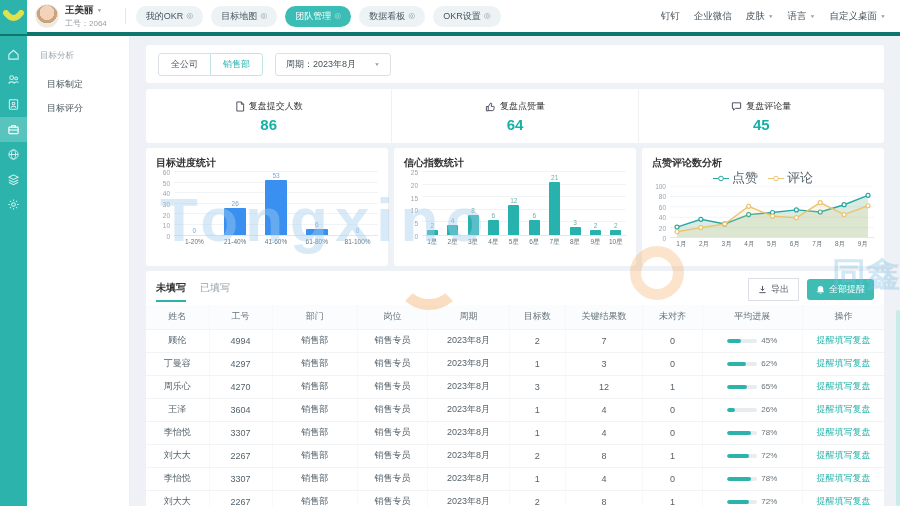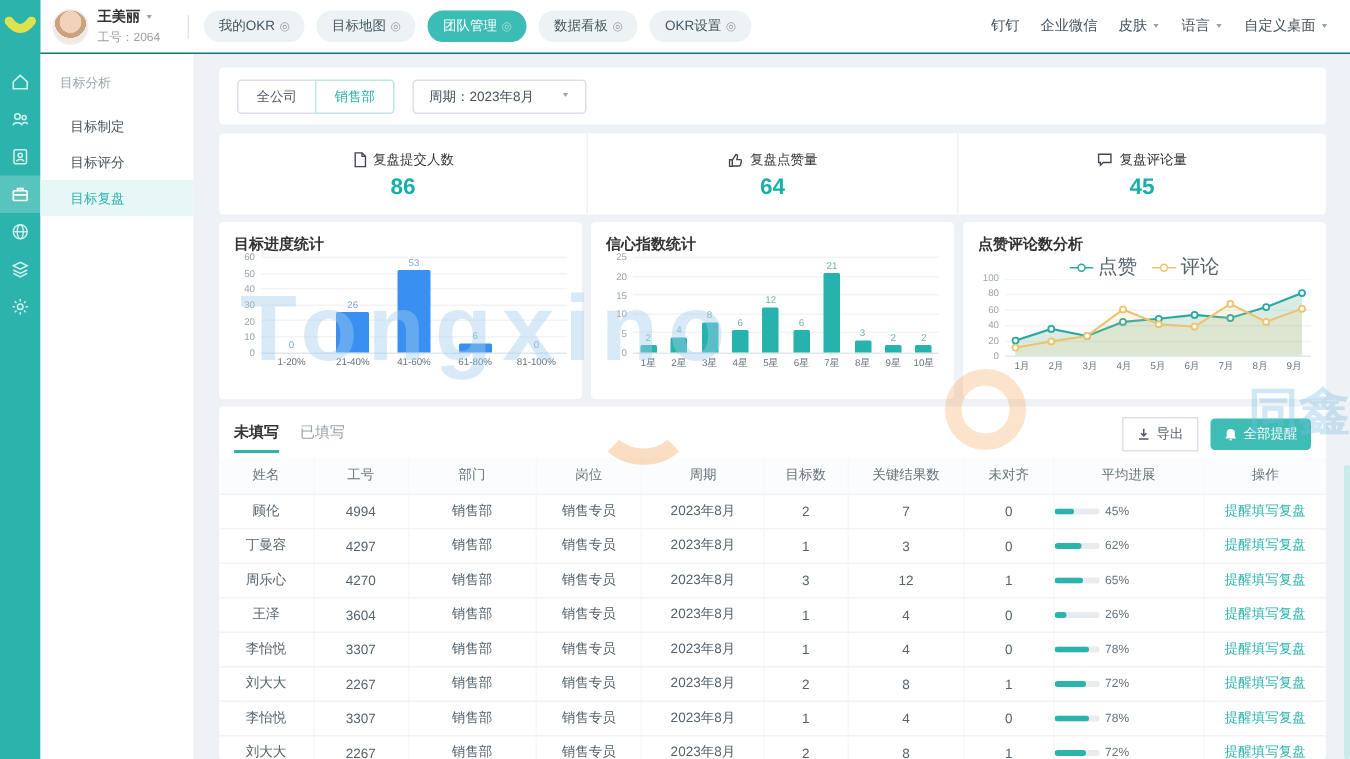--- a/index.html
+++ b/index.html
@@ -1,20 +1,20 @@
 <!DOCTYPE html>
 <html><head>
 <meta charset="utf-8">
 <style>
   *{box-sizing:border-box;margin:0;padding:0}
   html,body{width:900px;height:506px;overflow:hidden}
   body{font-family:"Liberation Sans","DejaVu Sans",sans-serif;background:#eef1f5;position:relative;color:#333}
 
   
-  .topbar{height:36px;background:#fff;display:flex;align-items:center;position:relative;z-index:2;border-bottom:1px solid #0f766e}
+  .topbar{height:36px;background:#fff;display:flex;align-items:center;position:relative;z-index:2;border-bottom:4px solid #0f766e}
   .logo{width:27px;height:36px;background:#2bb3ac;display:flex;align-items:center;justify-content:center;flex:none}
   .user{display:flex;align-items:center;gap:6px;padding:0 8px}
   .avatar{width:24px;height:24px;border-radius:50%;background:radial-gradient(circle at 50% 35%,#f2d2b8 0 40%,#caa27e 41% 58%,#efe9e1 59%);border:1px solid #eee;flex:none}
   .uname{font-size:9.5px;font-weight:bold;color:#333;display:flex;align-items:center;gap:3px}
   .uid{font-size:8px;color:#9aa1a8;margin-top:1px}
   .caret{font-size:6px;color:#9aa1a8;transform:scaleY(.8)}
   .vdiv{width:1px;height:16px;background:#e4e7ea;margin:0 10px}
   .pills{display:flex;gap:8px}
   .pill{display:flex;align-items:center;gap:3px;background:#edf2f5;border-radius:11px;padding:4px 10px;font-size:9px;color:#44565f;cursor:pointer}
   .pill.active{background:#3bbcb4;color:#fff}
@@ -76,21 +76,21 @@
   .tab{font-size:10px;color:#98a1a8;margin-right:14px;padding-bottom:5px;border-bottom:2px solid transparent;cursor:pointer}
   .tab.active{color:#333;font-weight:bold;border-bottom-color:#2bb3ac}
   .tbl-actions{margin-left:auto;display:flex;gap:8px;align-items:center;padding-bottom:4px}
   .btn-export{display:flex;gap:4px;align-items:center;border:1px solid #dcdfe6;border-radius:0;padding:4px 9px;font-size:9px;color:#55606a;background:#fff;cursor:pointer}
   .btn-remind{display:flex;gap:4px;align-items:center;border:none;border-radius:3px;padding:4px 9px;font-size:9px;color:#fff;background:#3fbdb5;cursor:pointer}
   table{width:100%;border-collapse:collapse;table-layout:fixed;font-size:9px;color:#55626b}
   th{font-weight:normal;color:#66737c;height:24px;background:#fbfcfd}
   th,td{text-align:center;border-bottom:1px solid #f1f3f5;border-right:1px solid #f6f8f9;overflow:hidden;white-space:nowrap}
   th:last-child,td:last-child{border-right:none}
   td{height:23px}
-  .prog{display:flex;align-items:center;gap:4px}
+  .prog{display:flex;align-items:center;justify-content:center;gap:4px}
   .track{width:30px;height:4px;border-radius:2px;background:#e8ecef;overflow:hidden}
   .fill{height:100%;border-radius:2px;background:#2bb3ac}
   .pct{font-size:8px;color:#66737c}
   .act{color:#2bb3ac;cursor:pointer;text-decoration:none}
 
   
   .wm{position:absolute;pointer-events:none;z-index:5}
   .wm-text{left:160px;top:184px;font-size:62px;font-weight:bold;letter-spacing:7px;color:rgba(163,206,236,.42)}
   .wm-smile{left:396px;top:252px;width:66px;height:58px;border-radius:50%;border:11px solid transparent;border-bottom-color:rgba(246,173,103,.4)}
   .wm-ring{left:630px;top:246px;width:54px;height:54px;border-radius:50%;border:11px solid rgba(246,173,103,.34)}
@@ -209,21 +209,20 @@
           <circle cx="7" cy="7" r="2"></circle>
           <path d="M7 1.5 V3.2 M7 10.8 V12.5 M1.5 7 H3.2 M10.8 7 H12.5 M3.1 3.1 L4.3 4.3 M9.7 9.7 L10.9 10.9 M10.9 3.1 L9.7 4.3 M4.3 9.7 L3.1 10.9"></path>
         </svg>
     </div>
   </div>
 
   <div class="sidebar">
     <div class="sb-title">目标分析</div>
     <div class="sb-item">目标制定</div>
     <div class="sb-item">目标评分</div>
-    <div class="sb-item active">目标复盘</div>
   </div>
 
   <div class="main">
 
     <div class="filter-card">
       <div class="seg">
         <div class="seg-btn">全公司</div>
         <div class="seg-btn active">销售部</div>
       </div>
       <div class="select">

